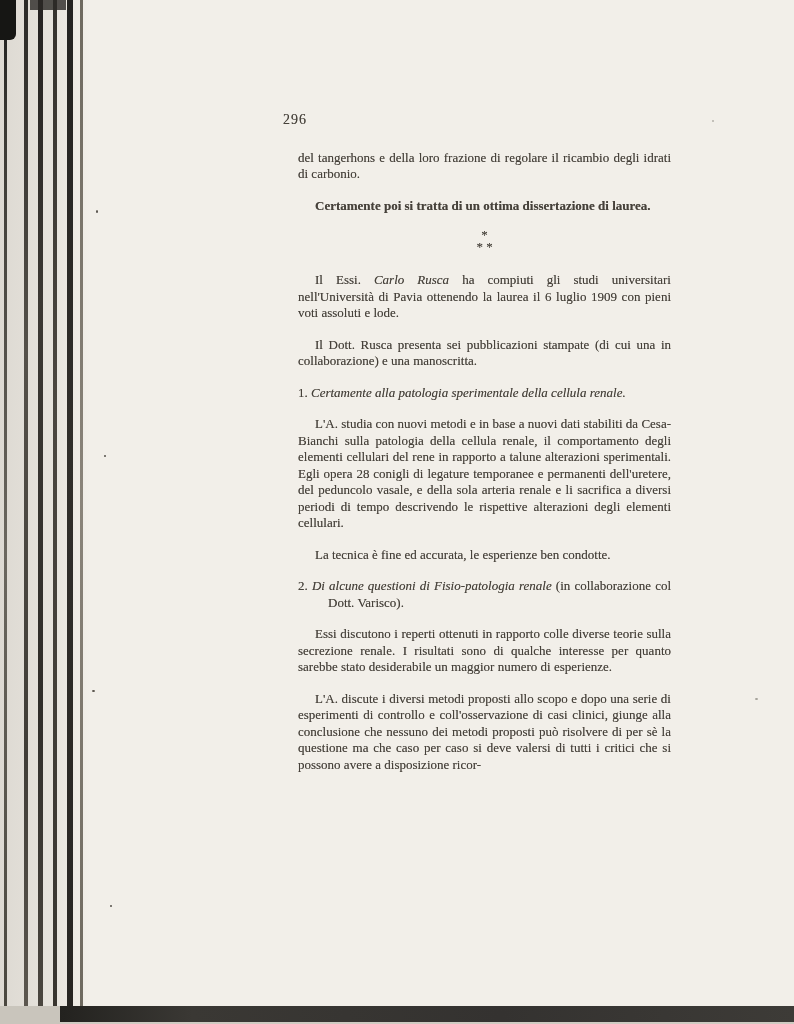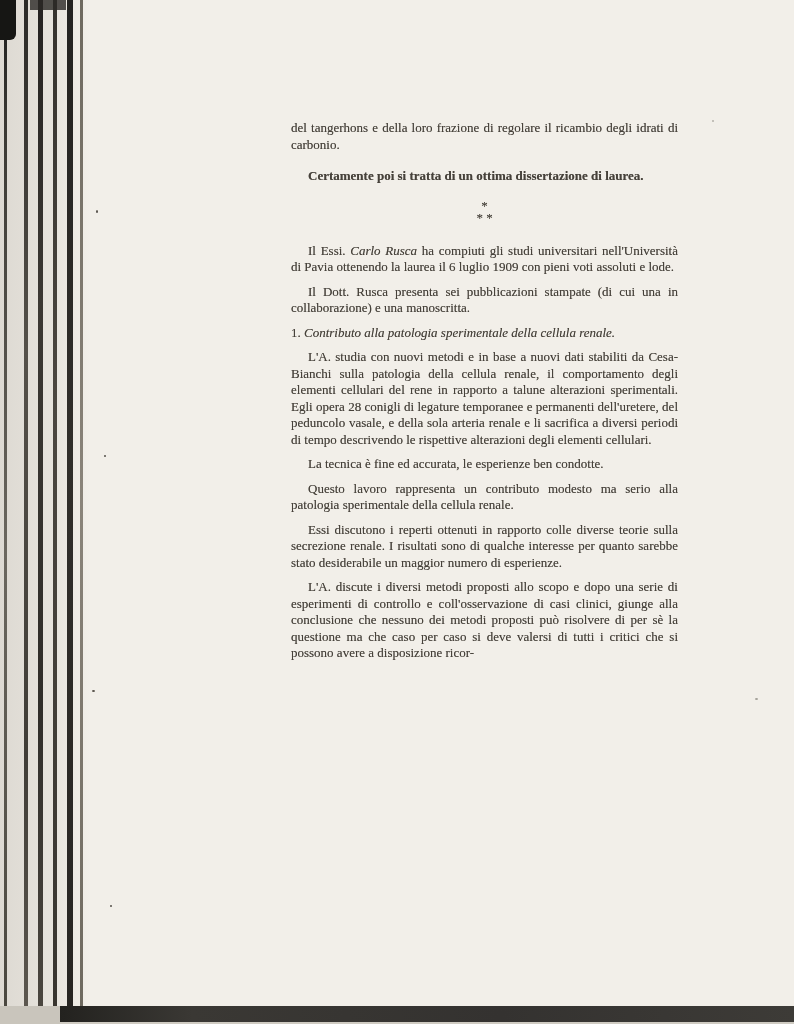--- a/index.html
+++ b/index.html
@@ -36,21 +36,21 @@
   .speck.f { left:712px; top:120px; width:2px; height:2px; opacity:.4; }
   
   .text-column {
     position:absolute; left:283px; top:112px; width:403px;
     color:var(--ink,#46413a);
     font-size:13px; line-height:16.5px;
     text-align:justify;
     text-shadow:0 0 .5px rgba(70,65,58,.55);
   }
   .page-number { font-size:14px; letter-spacing:1px; margin-bottom:21px; text-align:left; }
-  .para { margin:8px; }
+  .para { margin:15px; }
   .para.indent { text-indent:17px; }
   .para.gap-sm { margin-top:15px;font-weight:bold; }
   .para.separator { text-align:center; white-space:pre-line; margin:15px 0 19px; font-size:13px; line-height:12px; text-indent:0; }
   .para.item { padding-left:30px; text-indent:-30px; }
   .para i { }
 </style>
 </head>
 <body>
 
 <div id="page">
@@ -68,29 +68,30 @@
   <div class="bottom-band-edge"></div>
   <div class="bottom-left-patch"></div>
   <div class="speck a"></div>
   <div class="speck b"></div>
   <div class="speck c"></div>
   <div class="speck d"></div>
   <div class="speck e"></div>
   <div class="speck f"></div>
 
   <div class="text-column">
+    <div class="page-number">296</div>
     <div>
         <p class="para plain"><span>del tangerhons e della loro frazione di regolare il ricambio degli idrati di carbonio.</span></p>
         <p class="para indent gap-sm"><span>Certamente poi si tratta di un ottima dissertazione di laurea.</span></p>
         <p class="para separator"><span>*
 * *</span></p>
         <p class="para indent"><span>Il Essi. </span><i>Carlo Rusca</i><span> ha compiuti gli studi universitari nell'Università di Pavia ottenendo la laurea il 6 luglio 1909 con pieni voti assoluti e lode.</span></p>
         <p class="para indent"><span>Il Dott. Rusca presenta sei pubblicazioni stampate (di cui una in collaborazione) e una manoscritta.</span></p>
-        <p class="para item"><span>1. </span><i>Contributo alla patologia sperimentale della cellula renale.</i></p>
+        <p class="para item"><span>1. </span><i>Certamente alla patologia sperimentale della cellula renale.</i></p>
         <p class="para indent"><span>L'A. studia con nuovi metodi e in base a nuovi dati stabiliti da Cesa-Bianchi sulla patologia della cellula renale, il comportamento degli elementi cellulari del rene in rapporto a talune alterazioni sperimentali. Egli opera 28 conigli di legature temporanee e permanenti dell'uretere, del peduncolo vasale, e della sola arteria renale e li sacrifica a diversi periodi di tempo descrivendo le rispettive alterazioni degli elementi cellulari.</span></p>
         <p class="para indent"><span>La tecnica è fine ed accurata, le esperienze ben condotte.</span></p>
-        <p class="para indent"><span>Questo lavoro rappresenta un contributo modesto ma serio alla patologia sperimentale della cellula renale.</span></p>
+        <p class="para item"><span>2. </span><i>Di alcune questioni di Fisio-patologia renale</i><span> (in collaborazione col Dott. Varisco).</span></p>
         <p class="para indent"><span>Essi discutono i reperti ottenuti in rapporto colle diverse teorie sulla secrezione renale. I risultati sono di qualche interesse per quanto sarebbe stato desiderabile un maggior numero di esperienze.</span></p>
         <p class="para indent"><span>L'A. discute i diversi metodi proposti allo scopo e dopo una serie di esperimenti di controllo e coll'osservazione di casi clinici, giunge alla conclusione che nessuno dei metodi proposti può risolvere di per sè la questione ma che caso per caso si deve valersi di tutti i critici che si possono avere a disposizione ricor-</span></p>
       </div>
   </div>
 
 </div>
 
 </body></html>

